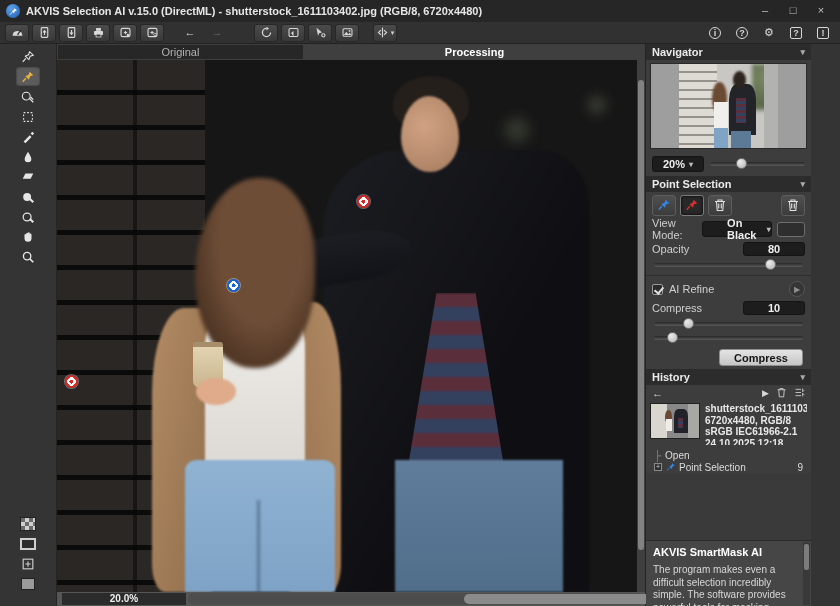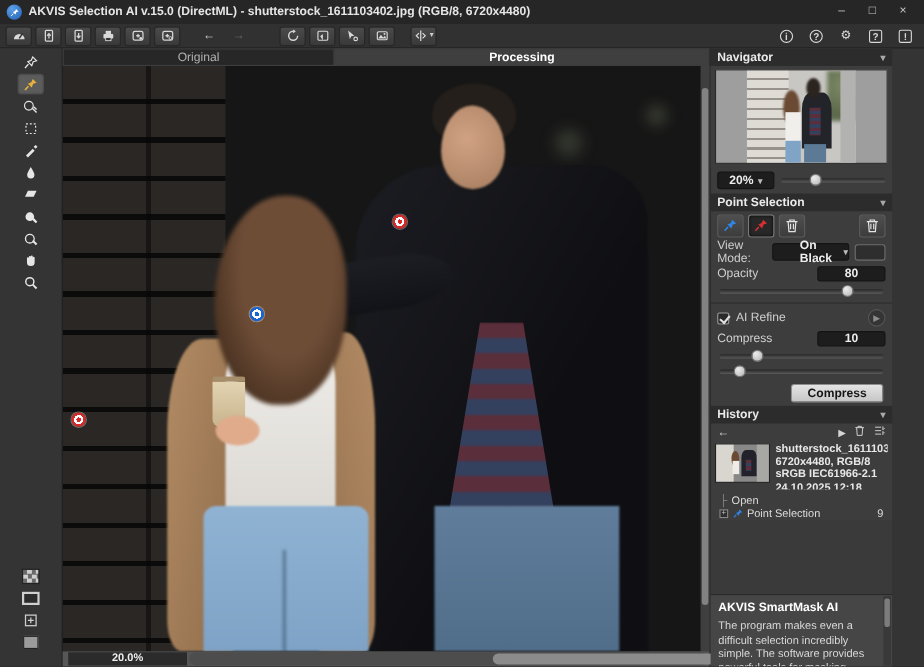--- a/index.html
+++ b/index.html
@@ -41,21 +41,21 @@
   .canvas-col { width:588px; display:flex; flex-direction:column; }
   .tabbar { height:16px; display:flex; flex:0 0 16px; }
   .tab { font-size:11px; text-align:center; line-height:15px; border:1px solid #3e3e3e; }
   .tab.orig { width:42%; background:#272727; color:#b2b2b2; }
   .tab.proc { width:58%; background:#3f3f3f; color:#fff; font-weight:bold; }
   .canvas-row { display:flex; flex:1; min-height:0; }
   .canvas { position:relative; width:580px; height:532px; background:#161616; overflow:hidden; }
   .vscroll { width:8px; background:#3f3f3f; position:relative; }
   .vscroll .vthumb { position:absolute; left:1px; top:20px; width:6px; height:470px; background:#828282; border-radius:3px; }
   .statusbar { height:14px; flex:0 0 14px; background:#565656; display:flex; align-items:center; }
-  .zoombox { width:108px; height:12px; margin-left:5px; background:#2b2b2b; color:#efefef; font-size:10px; font-weight:bold; text-align:center; line-height:12px; }
+  .zoombox { width:124px; height:12px; margin-left:5px; background:#2b2b2b; color:#efefef; font-size:10px; font-weight:bold; text-align:center; line-height:12px; }
   .hscroll { position:relative; flex:1; height:12px; margin:0 2px; background:#4d4d4d; border-radius:6px; }
   .hscroll .hthumb { position:absolute; top:1px; left:276px; width:250px; height:10px; background:#8b8b8b; border-radius:5px; }
 
   
   .ph { position:absolute; }
   .wall { left:0; top:0; width:148px; height:532px; background-color:#2a2725;
     background-image:repeating-linear-gradient(180deg, rgba(0,0,0,0) 0 30px, rgba(6,6,6,.85) 30px 35px),
       repeating-linear-gradient(90deg, rgba(0,0,0,0) 0 76px, rgba(8,8,8,.55) 76px 80px);
   }
   .bokeh { left:410px; top:0; width:170px; height:240px;

